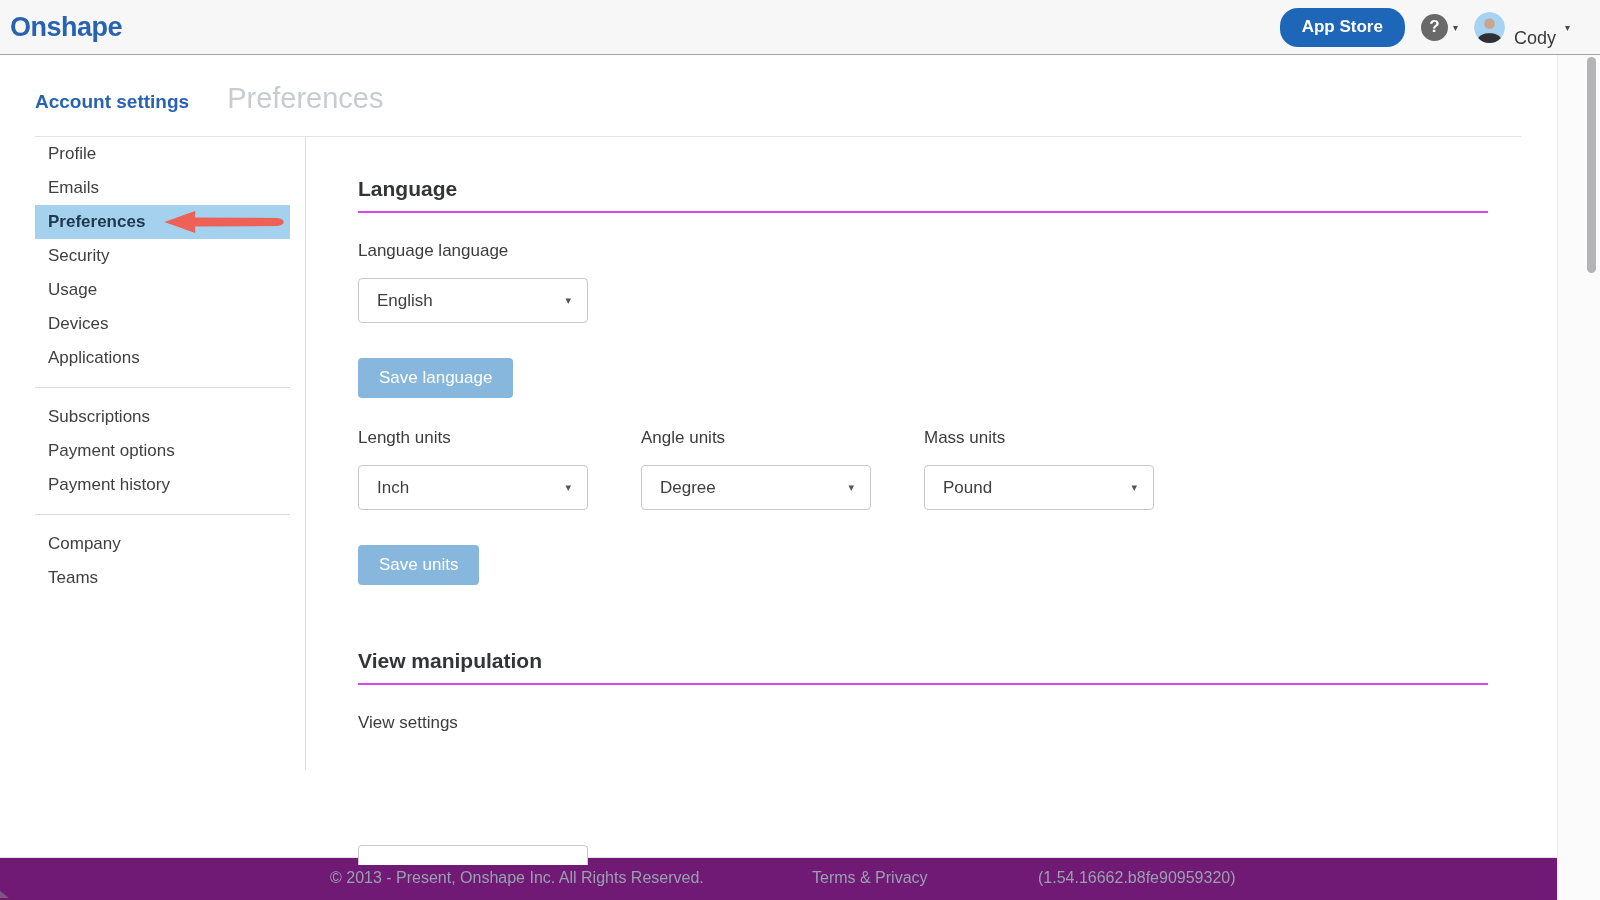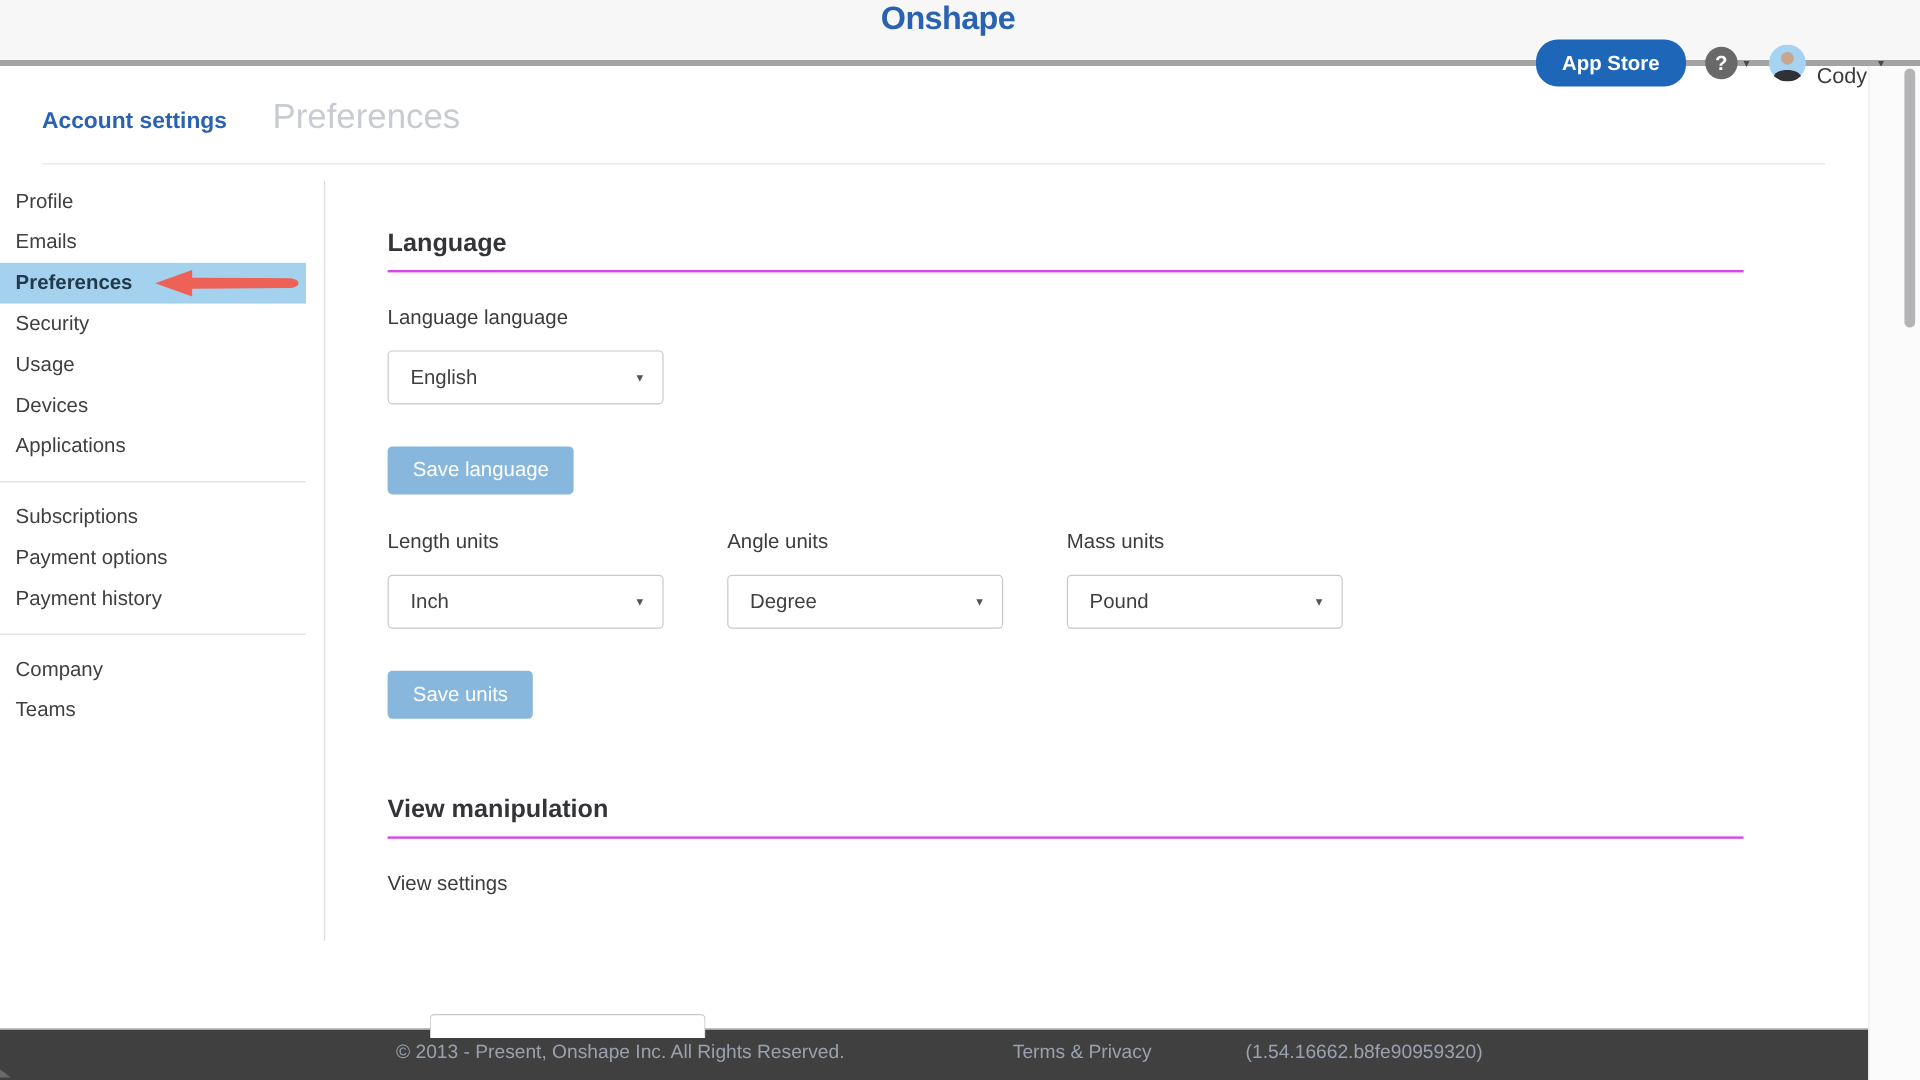--- a/index.html
+++ b/index.html
@@ -1,41 +1,41 @@
 <!DOCTYPE html>
 <html><head>
 <meta charset="utf-8">
 <style>
   * { margin:0; padding:0; box-sizing:border-box; }
   html,body { width:1600px; height:900px; overflow:hidden; background:#fff;
               font-family:"Liberation Sans", sans-serif; }
 
   
-  .topbar { height:55px; background:#f7f7f8; border-bottom:5px solid #a3a3a3;
-            display:flex; align-items:center; padding:0 30px 0 10px;flex-direction:column; }
+  .topbar { height:55px; background:#f7f7f8; border-bottom:1px solid #a3a3a3;
+            display:flex; align-items:center; padding:0 30px 0 10px; }
   .logo { font-size:27px; font-weight:800; color:#2a62b2; letter-spacing:-0.5px; cursor:pointer; }
   .topbar-right { margin-left:auto; display:flex; align-items:center; gap:16px; }
   .appstore-btn { background:#1e66b8; color:#fff; font-size:17px; font-weight:600;
                   border:none; border-radius:18px; height:39px; padding:0 22px; cursor:pointer; }
   .help-wrap { display:flex; align-items:center; gap:5px; cursor:pointer; }
   .help-circle { width:27px; height:27px; border-radius:50%; background:#696969; color:#fff;
                  font-size:17px; font-weight:700; display:flex; align-items:center; justify-content:center; }
   .caret { font-size:10px; color:#4a4a4a; }
   .user-wrap { display:flex; align-items:center; gap:9px; cursor:pointer; }
   .avatar { width:31px; height:31px; border-radius:50%; overflow:hidden; }
   .user-name { font-size:18px; color:#3a3a3c;margin-top:22px; }
 
   
   .title-row { padding:27px 0 0 35px; display:flex; align-items:baseline; }
   .page-title { font-size:19px; font-weight:700; color:#2a62b2; }
   .page-subtitle { font-size:29px; font-weight:500; color:#c8ccd2; margin-left:38px; }
   .title-rule { height:1px; background:#e4e4e6; margin:21px 0 0 35px; width:1486px; }
 
   
-  .body-row { display:flex; margin-top:14px; }
+  .body-row { display:flex; padding-left:35px; }
   .sidebar { width:255px; flex:none; }
   .side-item { height:34px; line-height:34px; font-size:17px; color:#3f3f41;
                padding-left:13px; cursor:pointer; position:relative; }
   .side-item.active { background:#a4d2ee; font-weight:700; color:#22384c; }
   .side-arrow { position:absolute; right:2px; top:4px; width:127px; height:26px; pointer-events:none; }
   .side-div { height:1px; background:#dcdcde; margin:12px 0; }
   .vdiv { width:1px; background:#dcdcde; margin-left:15px; height:633px; flex:none; }
 
   .main { flex:1; padding-left:52px; }
   .section-title { font-size:21px; font-weight:700; color:#333437; padding-bottom:10px;
@@ -54,25 +54,25 @@
 
   .mt28 { margin-top:28px; } .mt17 { margin-top:17px;text-align:right; } .mt35 { margin-top:35px; }
   .mt40 { margin-top:40px; } .mt64 { margin-top:64px; } .mt66 { margin-top:66px; }
 
   
   .partial-select { position:absolute; left:358px; top:845px; width:230px; height:20px;
                     background:#fff; border:1px solid #c9c9cb; border-bottom:none;
                     border-radius:4px 4px 0 0; z-index:5; cursor:pointer; }
 
   
-  .footer { position:absolute; left:0; bottom:0; width:1557px; height:43px; background:#404040;
+  .footer { position:absolute; left:0; bottom:0; width:1557px; height:43px; background:#701a75;
             border-top:1px solid #e4e4e6; z-index:4; font-size:16px; color:#99a1ae; }
   .footer span { position:absolute; top:11px; white-space:nowrap; }
   .f-copy { left:330px; }
-  .f-terms { left:844px; cursor:pointer; }
+  .f-terms { left:812px; cursor:pointer; }
   .f-version { left:1038px; }
 
   
   .scroll-strip { position:absolute; right:0; top:55px; width:43px; height:845px;
                   background:#fbfbfc; border-left:1px solid #ececee; z-index:6; }
   .scroll-thumb { position:absolute; left:29px; top:2px; width:9px; height:216px;
                   background:#b4b4b6; border-radius:5px; cursor:grab; }
 
   .cursor-artifact { position:absolute; left:0; bottom:2px; width:0; height:0;
                      border-top:7px solid transparent; border-left:9px solid #8a8a8a;

